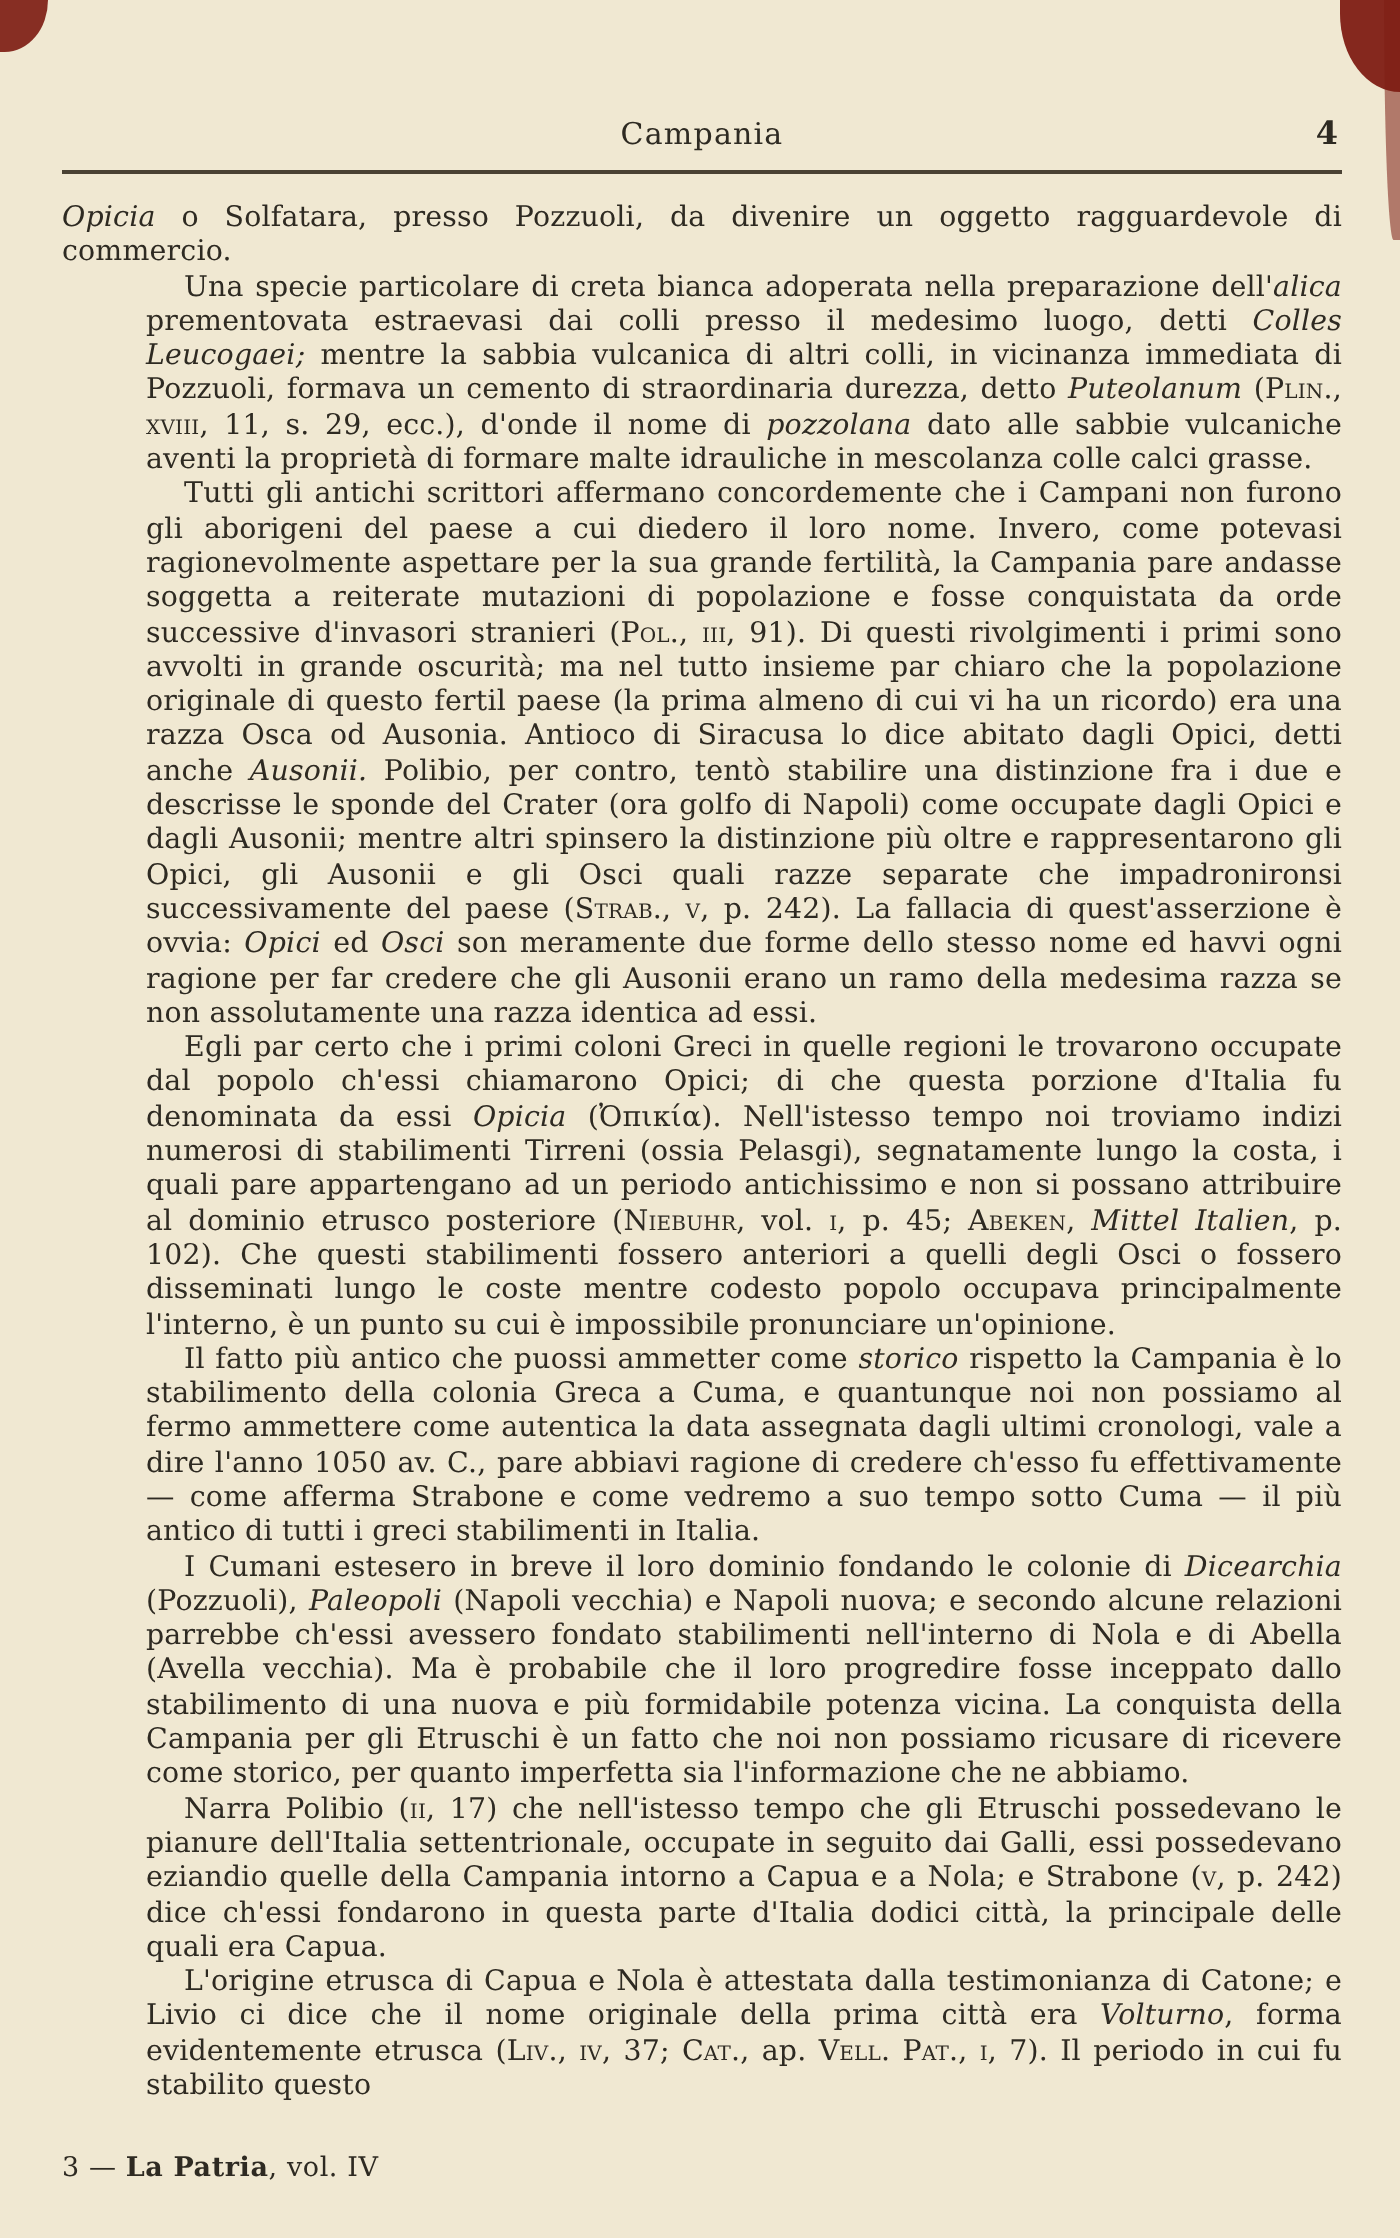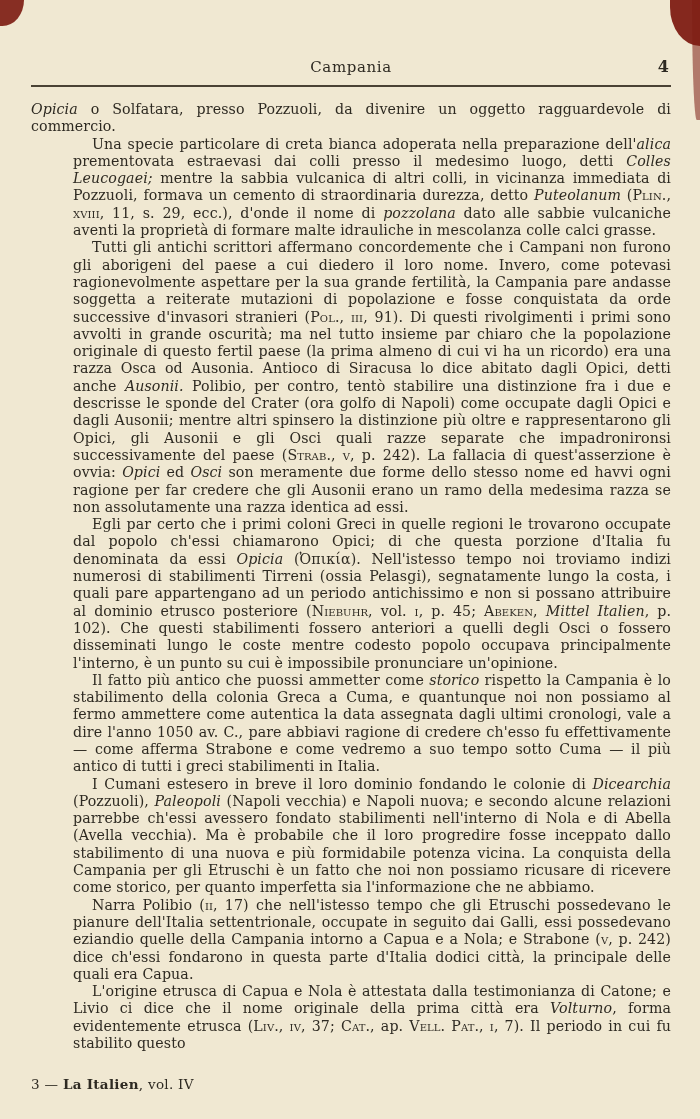--- a/index.html
+++ b/index.html
@@ -62,14 +62,14 @@
         <p class="para indent"><span>Una specie particolare di creta bianca adoperata nella preparazione dell'</span><span class="it">alica</span><span> prementovata estraevasi dai colli presso il medesimo luogo, detti </span><span class="it">Colles Leucogaei;</span><span> mentre la sabbia vulcanica di altri colli, in vicinanza immediata di Pozzuoli, formava un cemento di straordinaria durezza, detto </span><span class="it">Puteolanum</span><span> (</span><span class="sc">Plin.</span><span>, </span><span class="sc">xviii</span><span>, 11, s. 29, ecc.), d'onde il nome di </span><span class="it">pozzolana</span><span> dato alle sabbie vulcaniche aventi la proprietà di formare malte idrauliche in mescolanza colle calci grasse.</span></p>
         <p class="para indent"><span>Tutti gli antichi scrittori affermano concordemente che i Campani non furono gli aborigeni del paese a cui diedero il loro nome. Invero, come potevasi ragionevolmente aspettare per la sua grande fertilità, la Campania pare andasse soggetta a reiterate mutazioni di popolazione e fosse conquistata da orde successive d'invasori stranieri (</span><span class="sc">Pol.</span><span>, </span><span class="sc">iii</span><span>, 91). Di questi rivolgimenti i primi sono avvolti in grande oscurità; ma nel tutto insieme par chiaro che la popolazione originale di questo fertil paese (la prima almeno di cui vi ha un ricordo) era una razza Osca od Ausonia. Antioco di Siracusa lo dice abitato dagli Opici, detti anche </span><span class="it">Ausonii.</span><span> Polibio, per contro, tentò stabilire una distinzione fra i due e descrisse le sponde del Crater (ora golfo di Napoli) come occupate dagli Opici e dagli Ausonii; mentre altri spinsero la distinzione più oltre e rappresentarono gli Opici, gli Ausonii e gli Osci quali razze separate che impadronironsi successivamente del paese (</span><span class="sc">Strab.</span><span>, </span><span class="sc">v</span><span>, p. 242). La fallacia di quest'asserzione è ovvia: </span><span class="it">Opici</span><span> ed </span><span class="it">Osci</span><span> son meramente due forme dello stesso nome ed havvi ogni ragione per far credere che gli Ausonii erano un ramo della medesima razza se non assolutamente una razza identica ad essi.</span></p>
         <p class="para indent"><span>Egli par certo che i primi coloni Greci in quelle regioni le trovarono occupate dal popolo ch'essi chiamarono Opici; di che questa porzione d'Italia fu denominata da essi </span><span class="it">Opicia</span><span> (Ὀπικία). Nell'istesso tempo noi troviamo indizi numerosi di stabilimenti Tirreni (ossia Pelasgi), segnatamente lungo la costa, i quali pare appartengano ad un periodo antichissimo e non si possano attribuire al dominio etrusco posteriore (</span><span class="sc">Niebuhr</span><span>, vol. </span><span class="sc">i</span><span>, p. 45; </span><span class="sc">Abeken</span><span>, </span><span class="it">Mittel Italien</span><span>, p. 102). Che questi stabilimenti fossero anteriori a quelli degli Osci o fossero disseminati lungo le coste mentre codesto popolo occupava principalmente l'interno, è un punto su cui è impossibile pronunciare un'opinione.</span></p>
         <p class="para indent"><span>Il fatto più antico che puossi ammetter come </span><span class="it">storico</span><span> rispetto la Campania è lo stabilimento della colonia Greca a Cuma, e quantunque noi non possiamo al fermo ammettere come autentica la data assegnata dagli ultimi cronologi, vale a dire l'anno 1050 av. C., pare abbiavi ragione di credere ch'esso fu effettivamente — come afferma Strabone e come vedremo a suo tempo sotto Cuma — il più antico di tutti i greci stabilimenti in Italia.</span></p>
         <p class="para indent"><span>I Cumani estesero in breve il loro dominio fondando le colonie di </span><span class="it">Dicearchia</span><span> (Pozzuoli), </span><span class="it">Paleopoli</span><span> (Napoli vecchia) e Napoli nuova; e secondo alcune relazioni parrebbe ch'essi avessero fondato stabilimenti nell'interno di Nola e di Abella (Avella vecchia). Ma è probabile che il loro progredire fosse inceppato dallo stabilimento di una nuova e più formidabile potenza vicina. La conquista della Campania per gli Etruschi è un fatto che noi non possiamo ricusare di ricevere come storico, per quanto imperfetta sia l'informazione che ne abbiamo.</span></p>
         <p class="para indent"><span>Narra Polibio (</span><span class="sc">ii</span><span>, 17) che nell'istesso tempo che gli Etruschi possedevano le pianure dell'Italia settentrionale, occupate in seguito dai Galli, essi possedevano eziandio quelle della Campania intorno a Capua e a Nola; e Strabone (</span><span class="sc">v</span><span>, p. 242) dice ch'essi fondarono in questa parte d'Italia dodici città, la principale delle quali era Capua.</span></p>
         <p class="para indent"><span>L'origine etrusca di Capua e Nola è attestata dalla testimonianza di Catone; e Livio ci dice che il nome originale della prima città era </span><span class="it">Volturno</span><span>, forma evidentemente etrusca (</span><span class="sc">Liv.</span><span>, </span><span class="sc">iv</span><span>, 37; </span><span class="sc">Cat.</span><span>, ap. </span><span class="sc">Vell. Pat.</span><span>, </span><span class="sc">i</span><span>, 7). Il periodo in cui fu stabilito questo</span></p>
       </div>
   </div>
 
-  <div class="footer"><span>3 — </span><span class="bold">La Italien</span><span>, vol. IV</span></div>
+  <div class="footer"><span>3 — </span><span class="bold">La Patria</span><span>, vol. IV</span></div>
 </div>
 
 </body></html>

